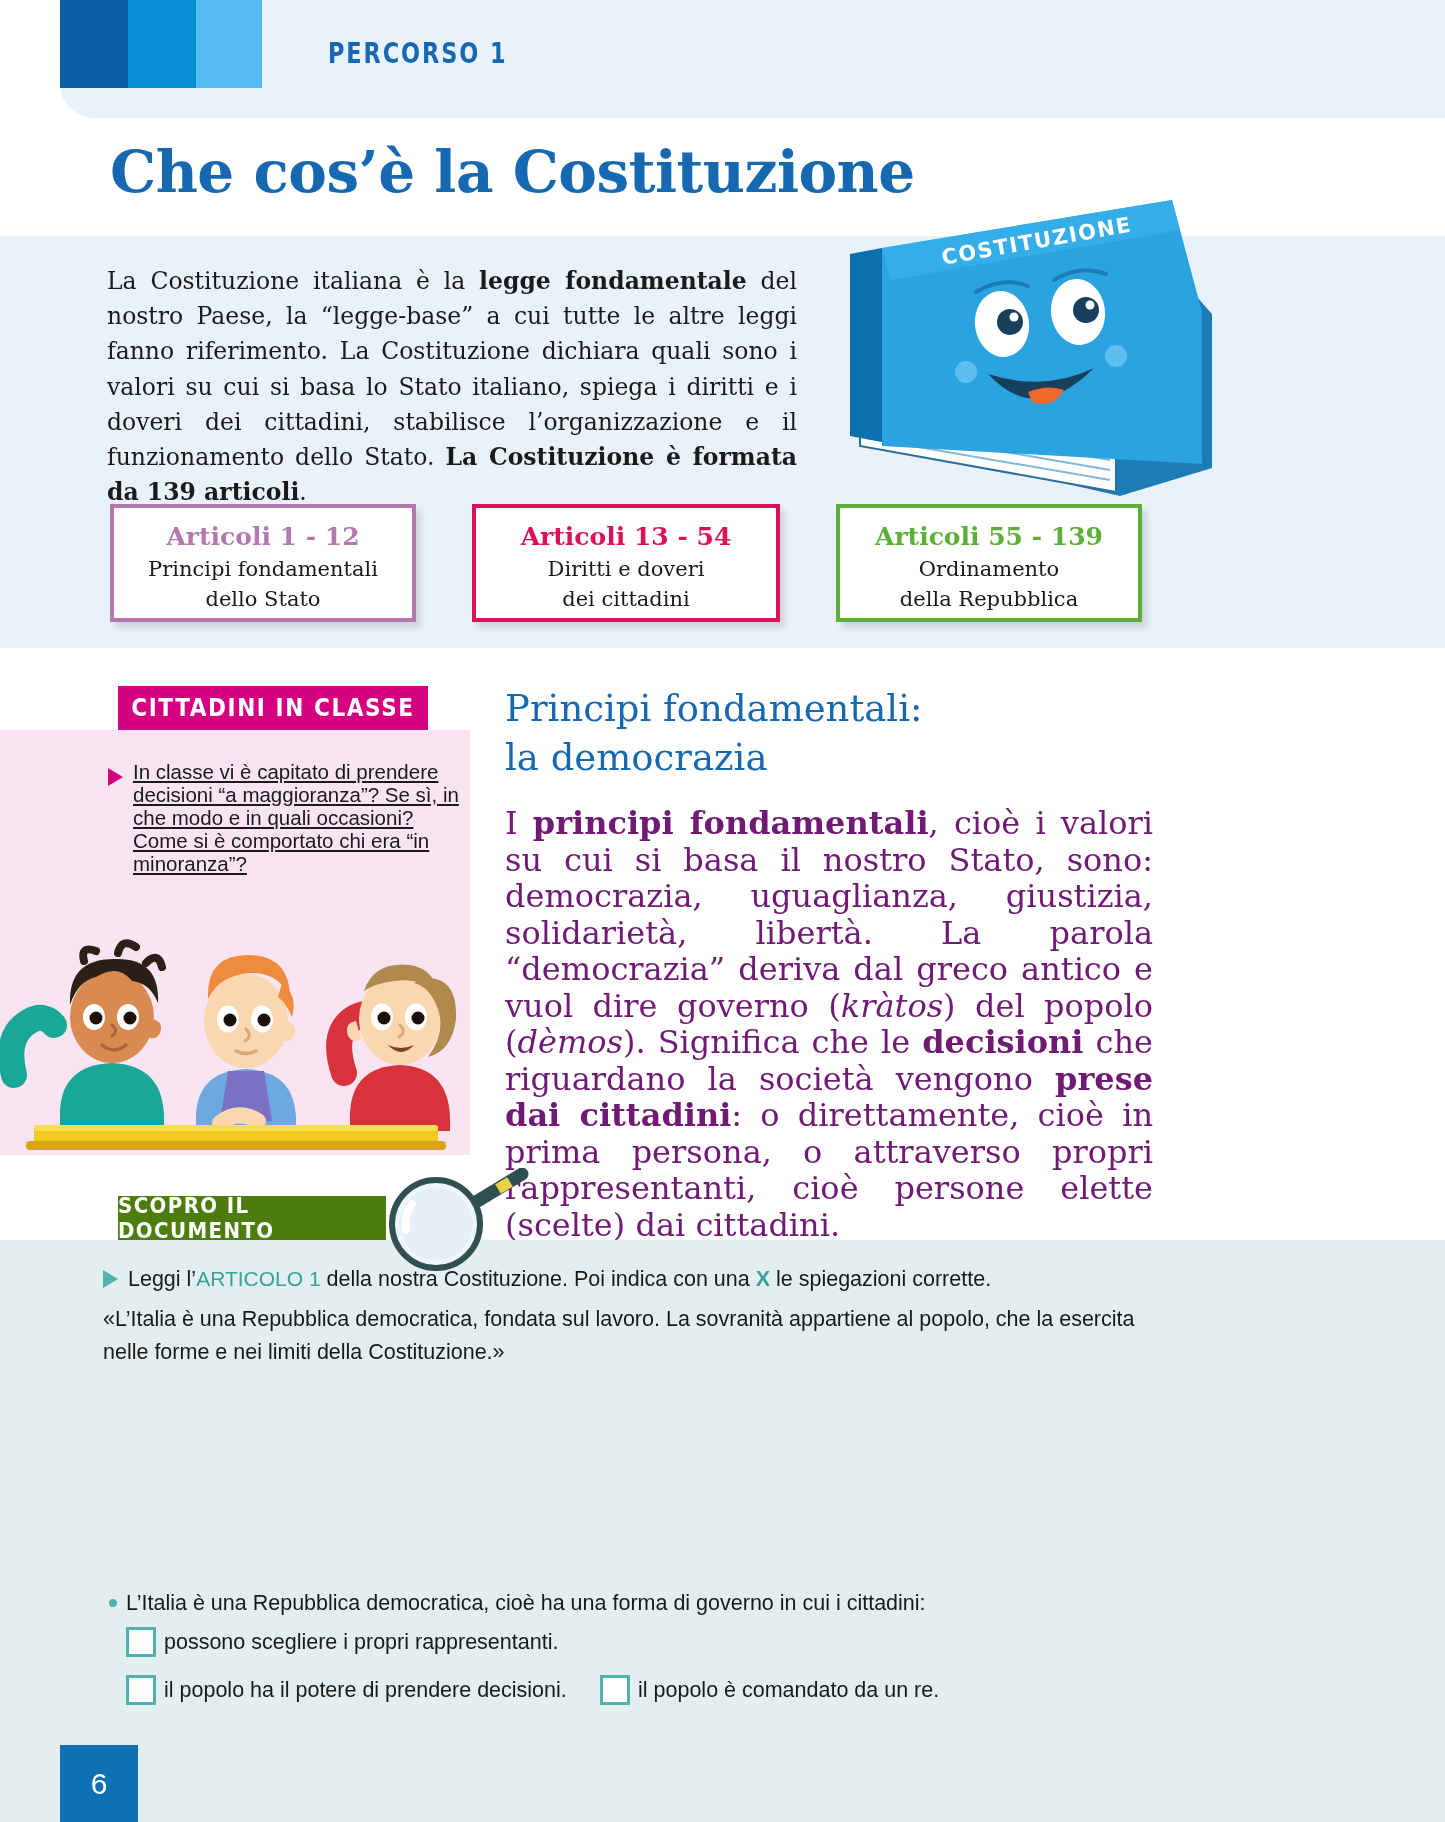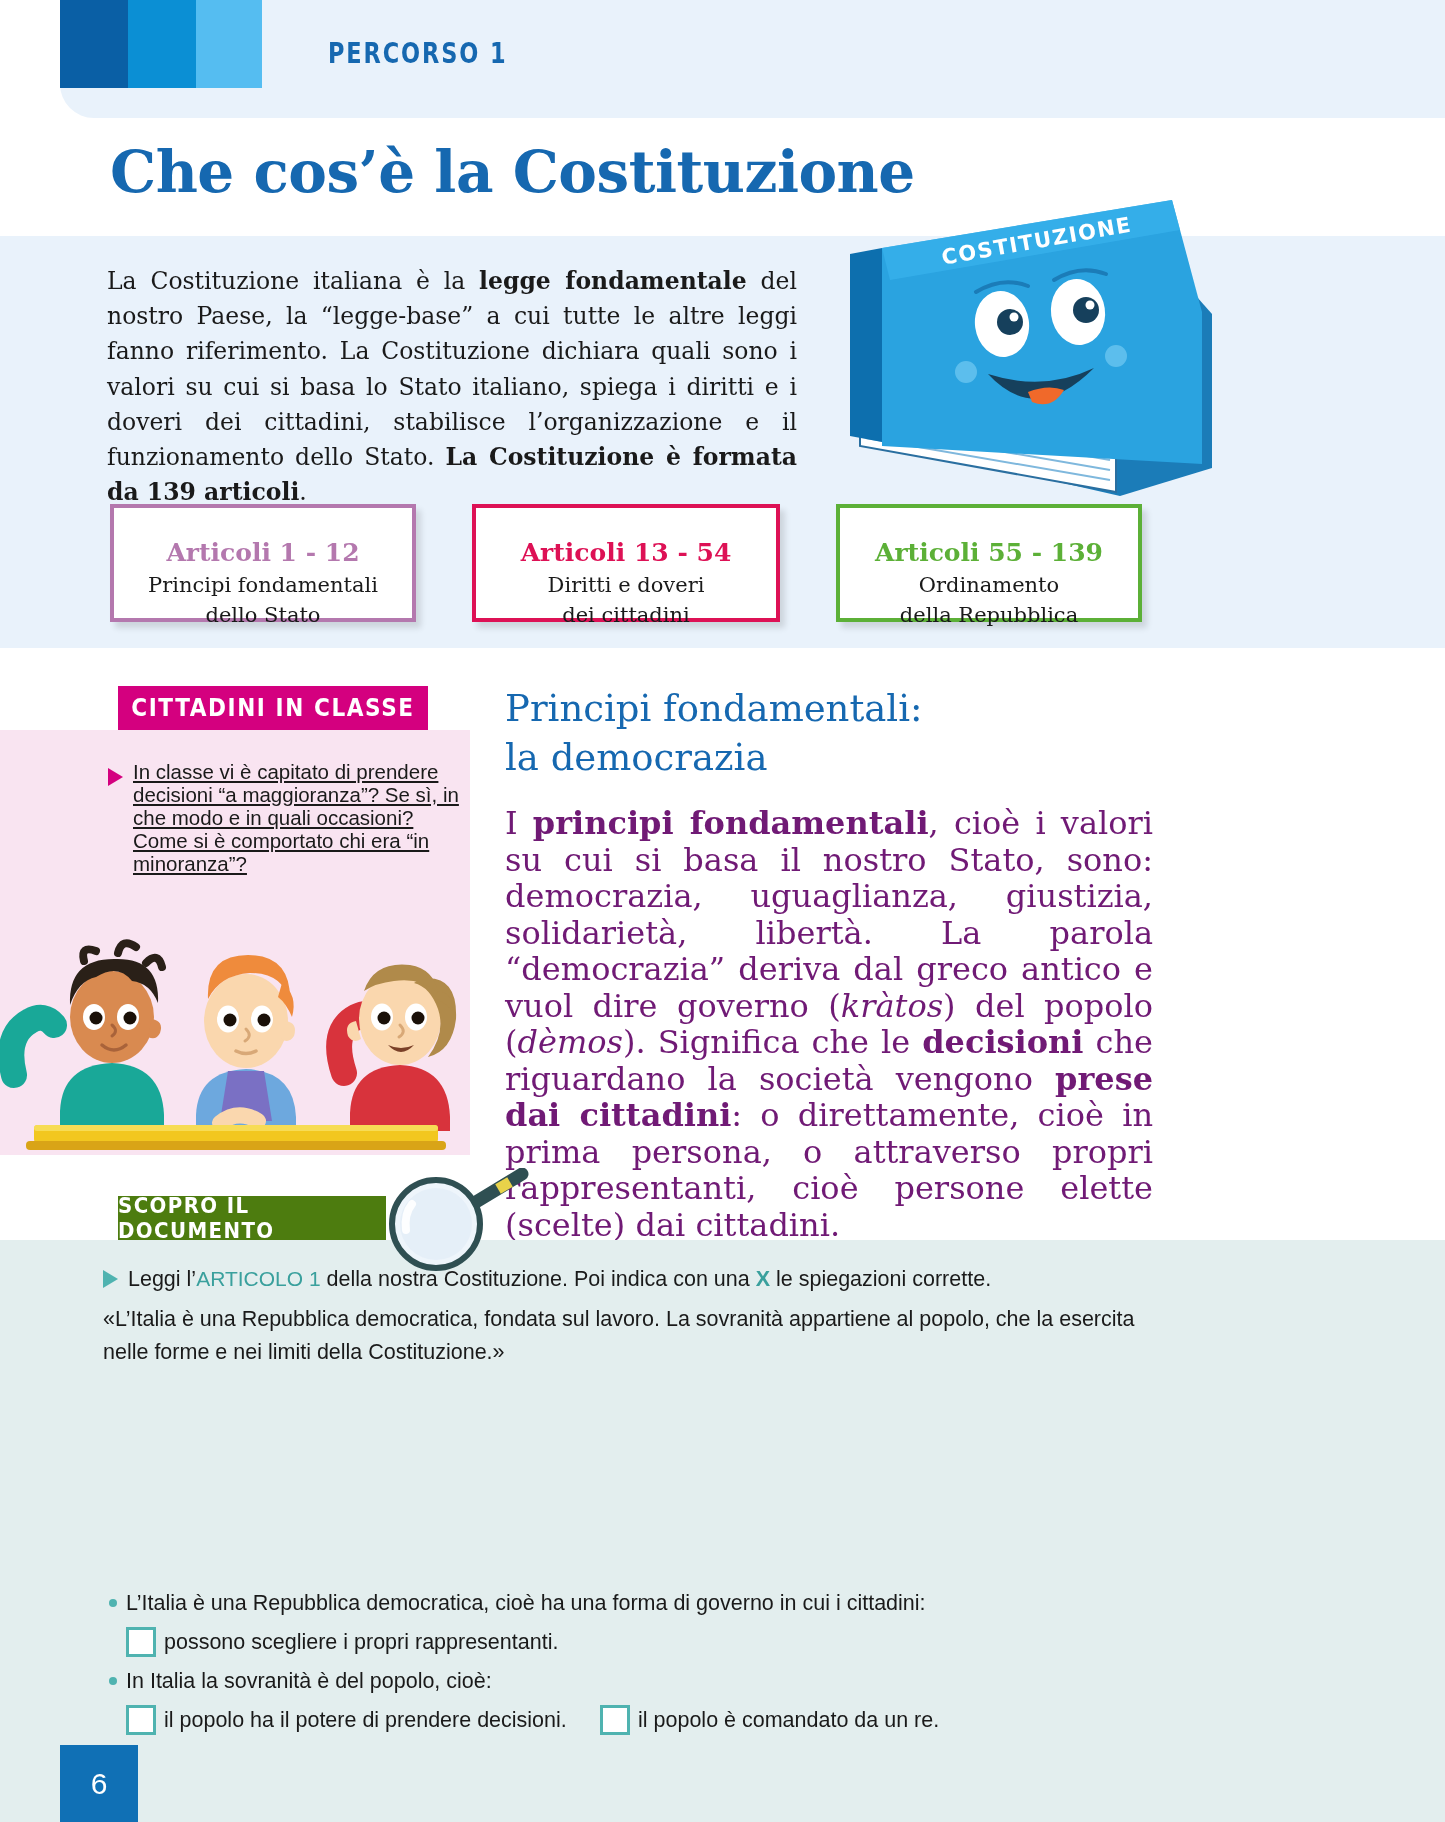--- a/index.html
+++ b/index.html
@@ -98,21 +98,20 @@
   }
   .art-box.b1 { left: 110px; width: 306px; border-color: #b478ae; }
   .art-box.b2 { left: 472px; width: 308px; border-color: #dd1155; }
   .art-box.b3 { left: 836px; width: 306px; border-color: #5cb037; }
 
   .art-title {
     font-family: "DejaVu Serif", "Liberation Serif", serif;
     font-weight: 700;
     font-size: 25px;
     line-height: 33px;
-    margin-top: 16px;
   }
   .b1 .art-title { color: #b478ae; }
   .b2 .art-title { color: #dd1155; }
   .b3 .art-title { color: #5cb037; }
 
   .art-desc {
     font-family: "DejaVu Serif", "Liberation Serif", serif;
     font-size: 21px;
     line-height: 28px;
     color: #1a1a1a;
@@ -479,24 +478,20 @@
   </div>
   <div class="opt-row">
     <label class="opt opt-a">
       <span class="cb"></span>
       <span class="lbl">possono scegliere i propri rappresentanti.</span>
     </label>
   </div>
 </div>
 
 <div class="q-block" style="top:1666px;">
-  <div class="q-line">
-    <span class="q-bullet"></span>
-    <span>In Italia la sovranità è del popolo, cioè:</span>
-  </div>
   <div class="opt-row">
     <label class="opt opt-a">
       <span class="cb"></span>
       <span class="lbl">il popolo ha il potere di prendere decisioni.</span>
     </label>
     <label class="opt">
       <span class="cb"></span>
       <span class="lbl">il popolo è comandato da un re.</span>
     </label>
   </div>

